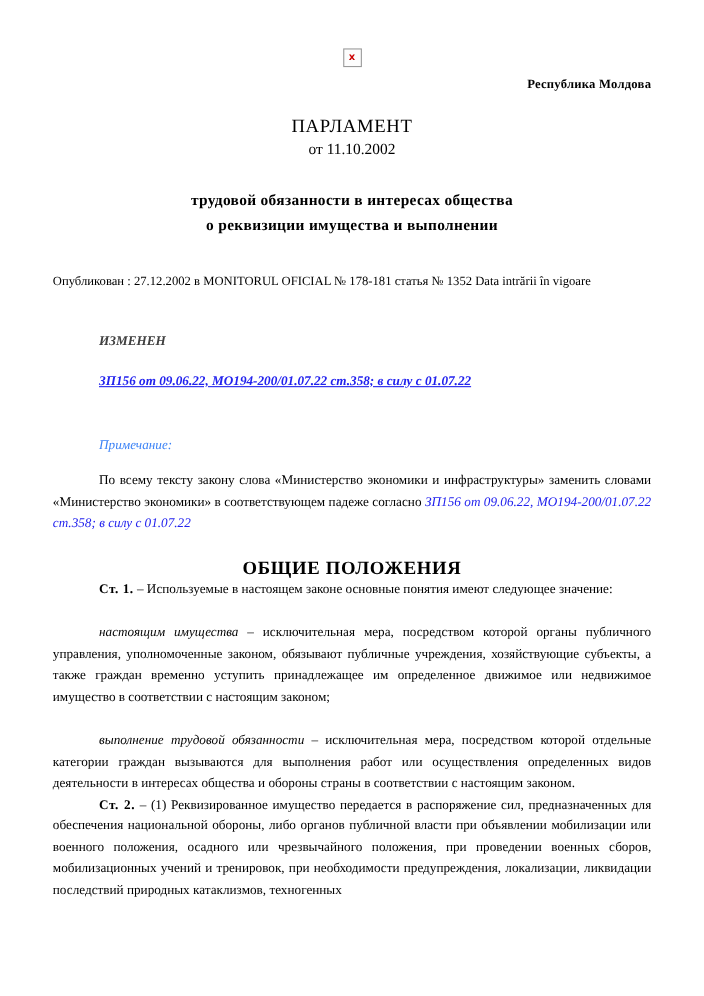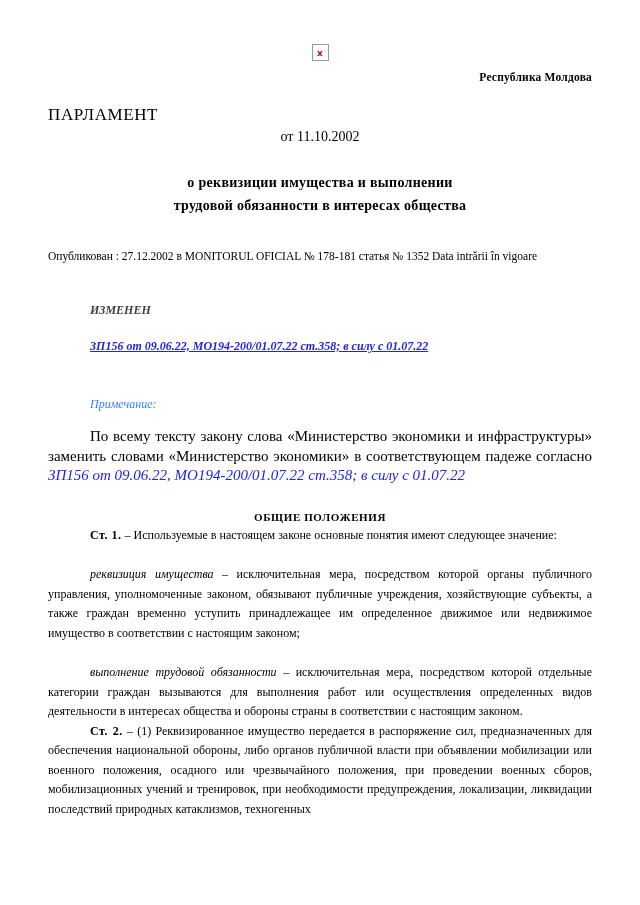--- a/index.html
+++ b/index.html
@@ -53,20 +53,21 @@
     text-align: right;
     font-weight: bold;
     font-size: 11.5px;
     line-height: 14px;
     margin-top: 9px;
     letter-spacing: 0.2px;
   }
 
   
   .doc-title {
+    text-align: center;
     font-size: 17px;
     line-height: 22px;
     margin-top: 20px;
     letter-spacing: 0.6px;
   }
   .law-line {
     text-align: center;
     font-size: 14.5px;
     line-height: 20px;
     margin-top: 22px;
@@ -118,21 +119,21 @@
   }
   .note-label {
     color: #3b82f6;
     font-style: italic;
     font-size: 12px;
     line-height: 18px;
     margin-top: 40px;
     padding-left: 42px;
   }
   .para {
-    font-size: 15px;
+    font-size: 12px;
     line-height: 19.5px;
     text-align: justify;
     text-indent: 42px;
     margin-top: 14px;
   }
   .note-ref {
     color: #2222ee;
     font-style: italic;
     font-weight: normal;
   }
@@ -146,21 +147,21 @@
     text-align: center;
     font-weight: bold;
     font-size: 12.5px;
     line-height: 18px;
     margin-top: 22px;
     letter-spacing: 0.3px;
   }
   .section-head {
     text-align: center;
     font-weight: bold;
-    font-size: 11px;
+    font-size: 17px;
     line-height: 18px;
     margin-top: 22px;
     letter-spacing: 0.6px;
   }
   .art-num { font-weight: bold; letter-spacing: 0.5px; }
   .term { font-style: italic; }
   .art-para {
     font-size: 12px;
     line-height: 19.5px;
     text-align: justify;
@@ -185,22 +186,22 @@
     </span>
   </div>
 
   <div class="country">Республика Молдова</div>
 
   <div class="doc-title">ПАРЛАМЕНТ</div>
 
   <div class="law-date">от 11.10.2002</div>
 
   <div class="subtitle">
+    <div>трудовой обязанности в интересах общества</div>
     <div>о реквизиции имущества и выполнении</div>
-    <div>трудовой обязанности в интересах общества</div>
   </div>
 
   <div class="pub-line">Опубликован : 27.12.2002 в MONITORUL OFICIAL № 178-181 статья № 1352 Data intrării în vigoare</div>
 
   <div class="amend">ИЗМЕНЕН</div>
 
   <div class="link-line">
     <span class="doc-link">ЗП156 от 09.06.22, МО194-200/01.07.22 ст.358; в силу с 01.07.22</span>
   </div>
 
@@ -211,21 +212,21 @@
   </div>
 
 
   <div class="section-head">ОБЩИЕ ПОЛОЖЕНИЯ</div>
 
   <div class="art-para">
     <span class="art-num">Ст. 1.</span><span> – Используемые в настоящем законе основные понятия имеют следующее значение:</span>
   </div>
 
   <div class="def-para">
-    <span class="term">реквизиция имущества</span><span> – исключительная мера, посредством которой органы публичного управления, уполномоченные законом, обязывают публичные учреждения, хозяйствующие субъекты, а также граждан временно уступить принадлежащее им определенное движимое или недвижимое имущество в соответствии с настоящим законом;</span>
+    <span class="term">настоящим имущества</span><span> – исключительная мера, посредством которой органы публичного управления, уполномоченные законом, обязывают публичные учреждения, хозяйствующие субъекты, а также граждан временно уступить принадлежащее им определенное движимое или недвижимое имущество в соответствии с настоящим законом;</span>
   </div>
 
   <div class="def-para">
     <span class="term">выполнение трудовой обязанности</span><span> – исключительная мера, посредством которой отдельные категории граждан вызываются для выполнения работ или осуществления определенных видов деятельности в интересах общества и обороны страны в соответствии с настоящим законом.</span>
   </div>
 
   <div class="art-para">
     <span class="art-num">Ст. 2.</span><span> – (1) Реквизированное имущество передается в распоряжение сил, предназначенных для обеспечения национальной обороны, либо органов публичной власти при объявлении мобилизации или военного положения, осадного или чрезвычайного положения, при проведении военных сборов, мобилизационных учений и тренировок, при необходимости предупреждения, локализации, ликвидации последствий природных катаклизмов, техногенных</span>
   </div>
 

